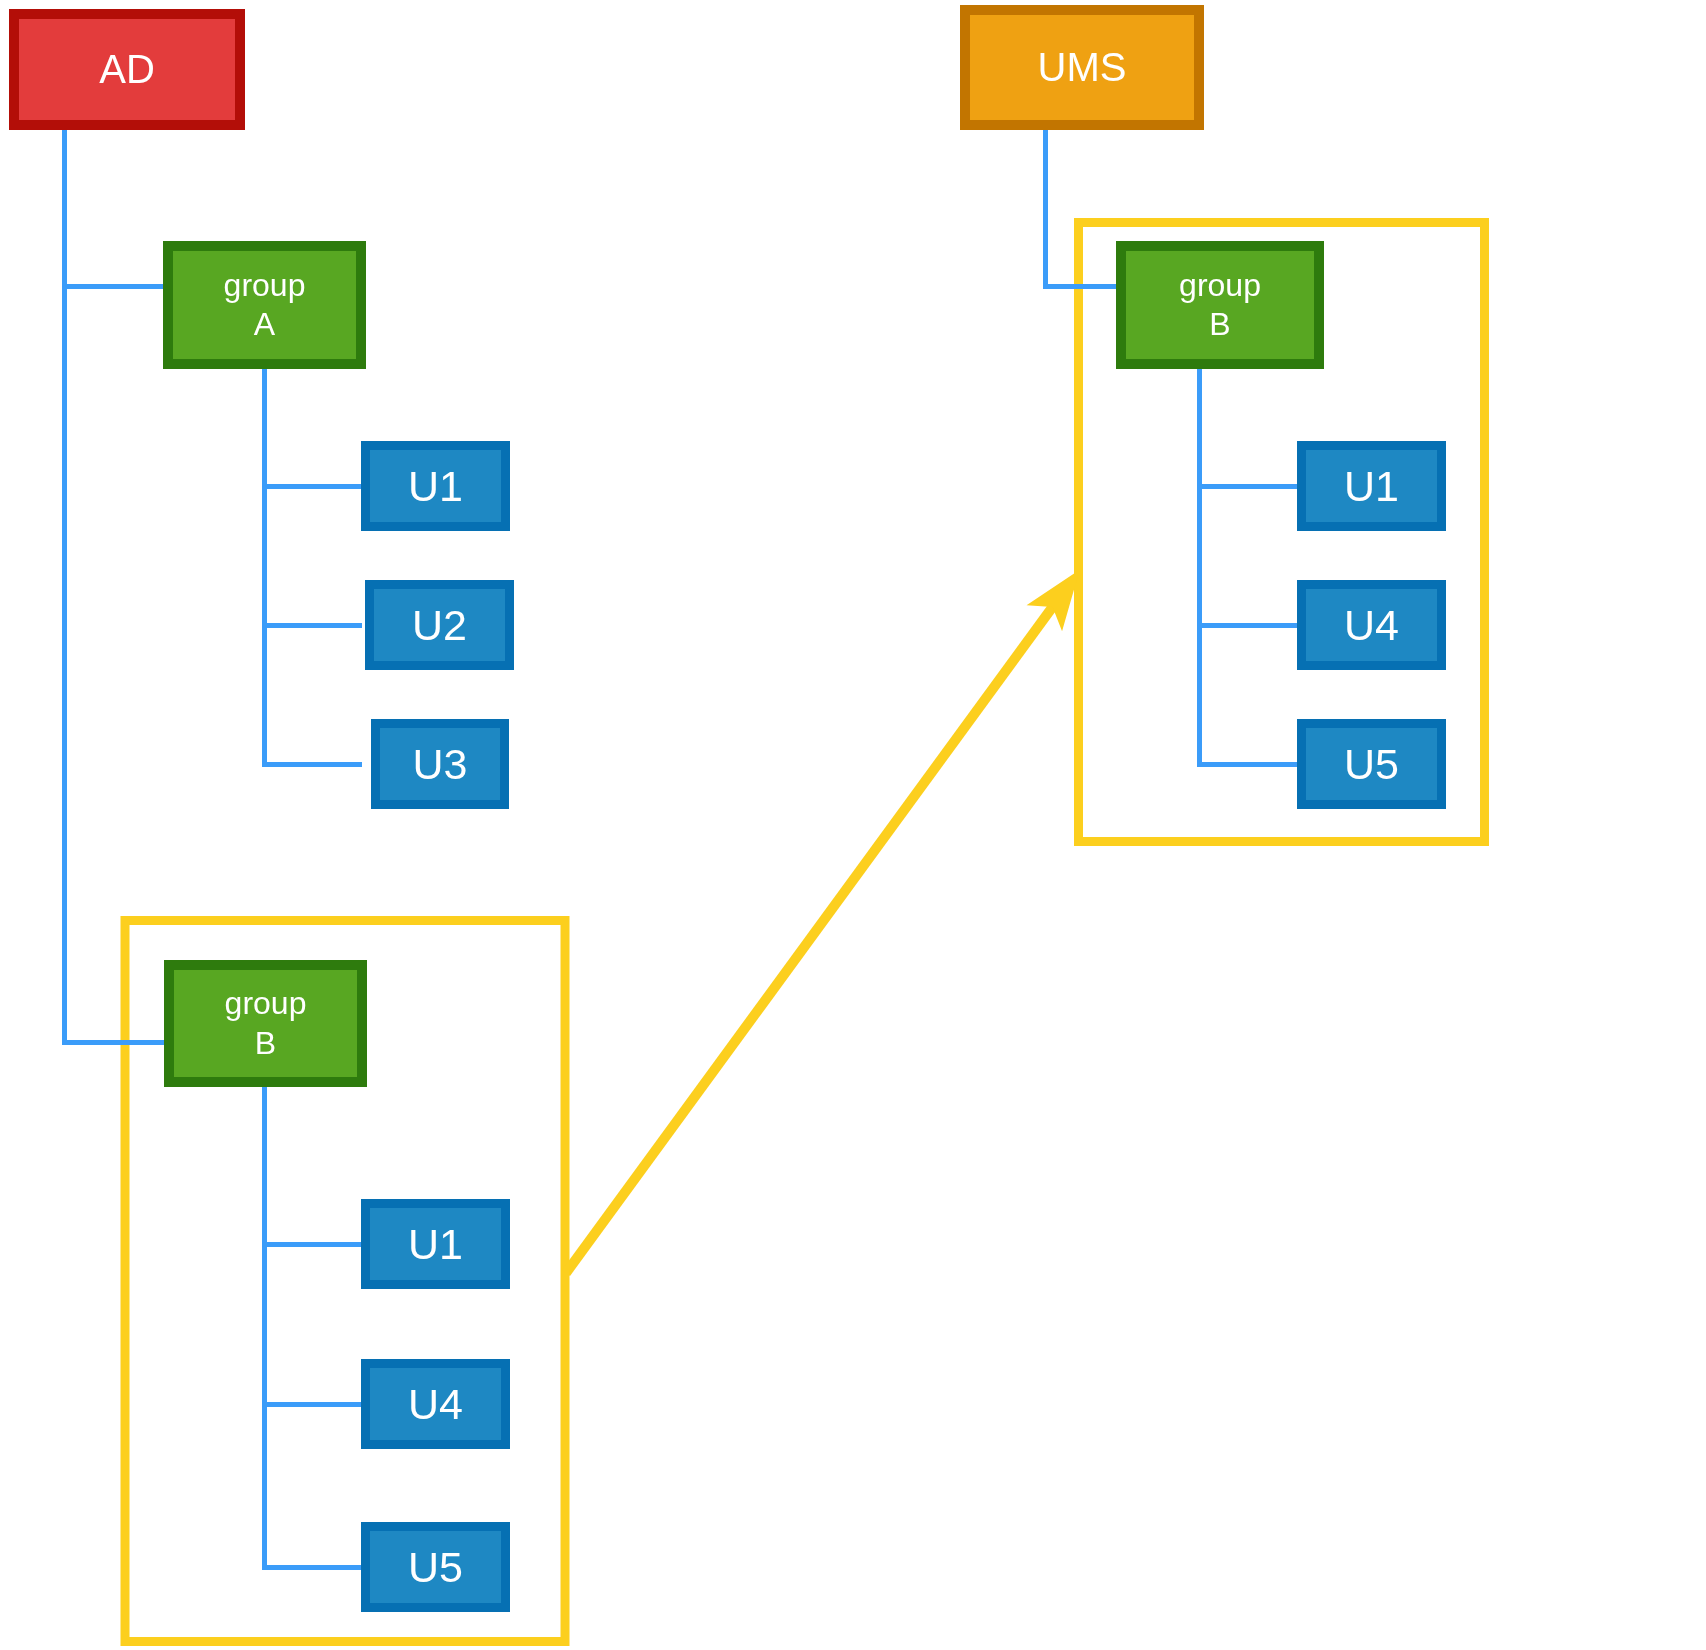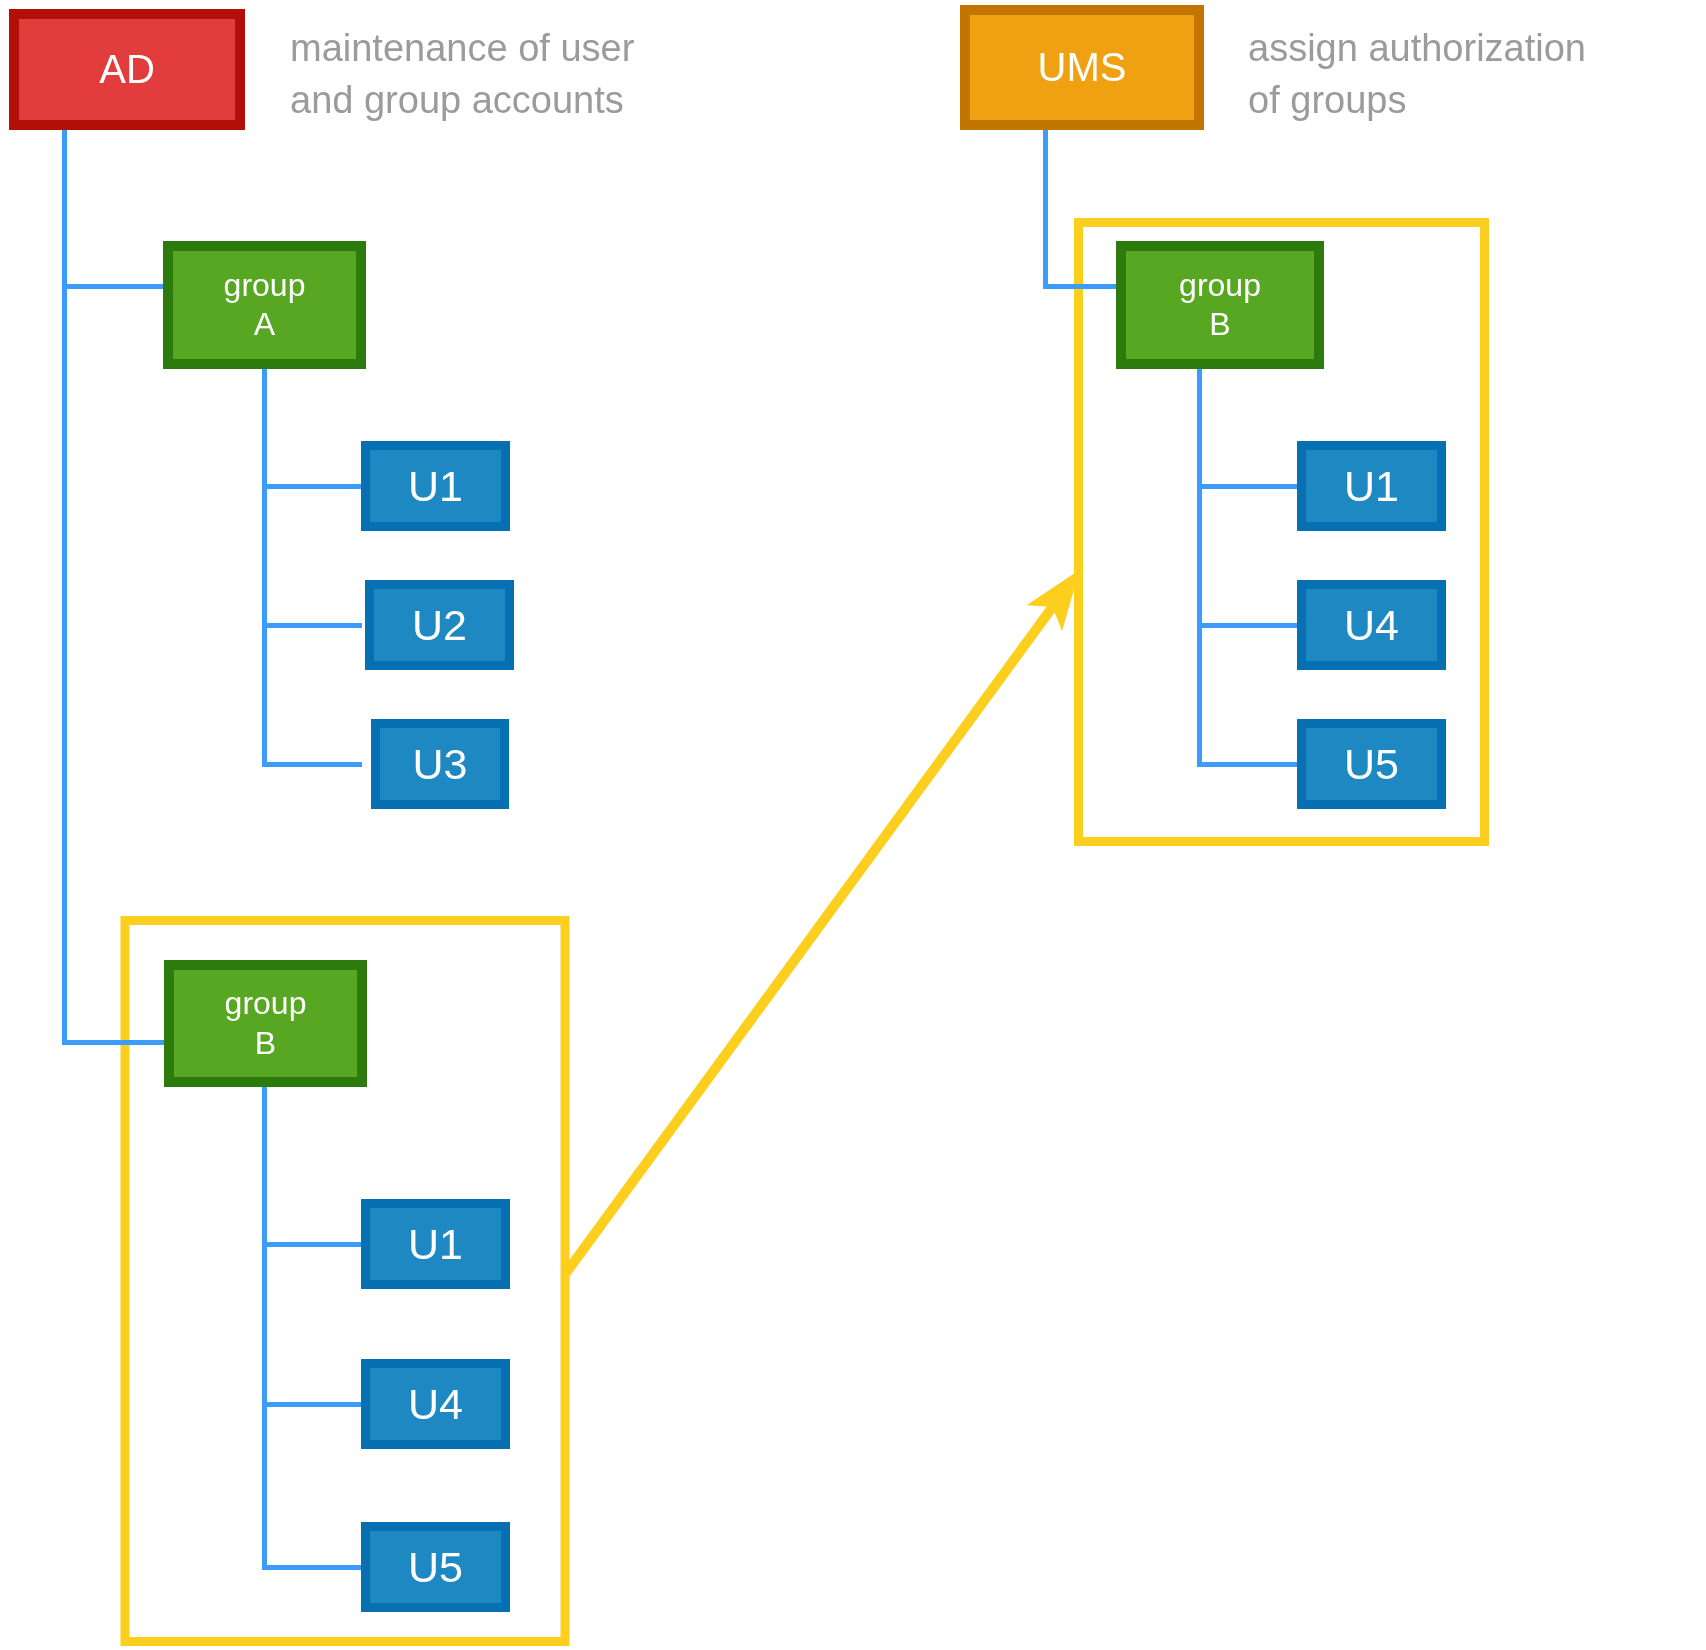--- a/index.html
+++ b/index.html
@@ -55,31 +55,23 @@
     <path class="blue" d="M264.5 1087 V1567.5 H362 M264.5 1244.5 H362 M264.5 1404.5 H362"></path>
     <path class="blue" d="M1045.5 130 V286.5 H1116"></path>
     <path class="blue" d="M1199.5 369 V764.5 H1298 M1199.5 486.5 H1298 M1199.5 625.5 H1298"></path>
 
     <path class="arrow" d="M566 1273 L1062 594" marker-end="url(#ah)"></path>
   </svg>
 
   <div class="node sys red" style="left:9px;top:9px;width:236px;height:121px">
     <span>AD</span>
   </div>
-  <div class="caption" style="left:290px;top:22px">
-    <span>maintenance of user</span>
-    <span>and group accounts</span>
-  </div>
 
   <div class="node sys orange" style="left:960px;top:5px;width:244px;height:125px">
     <span>UMS</span>
-  </div>
-  <div class="caption" style="left:1248px;top:22px">
-    <span>assign authorization</span>
-    <span>of groups</span>
   </div>
 
   <div class="node green" style="left:163px;top:241px;width:203px;height:128px">
     <span>group</span>
     <span>A</span>
   </div>
   <div class="node user" style="left:361px;top:441px;width:149px;height:90px">
     <span>U1</span>
   </div>
   <div class="node user" style="left:365px;top:580px;width:149px;height:90px">

